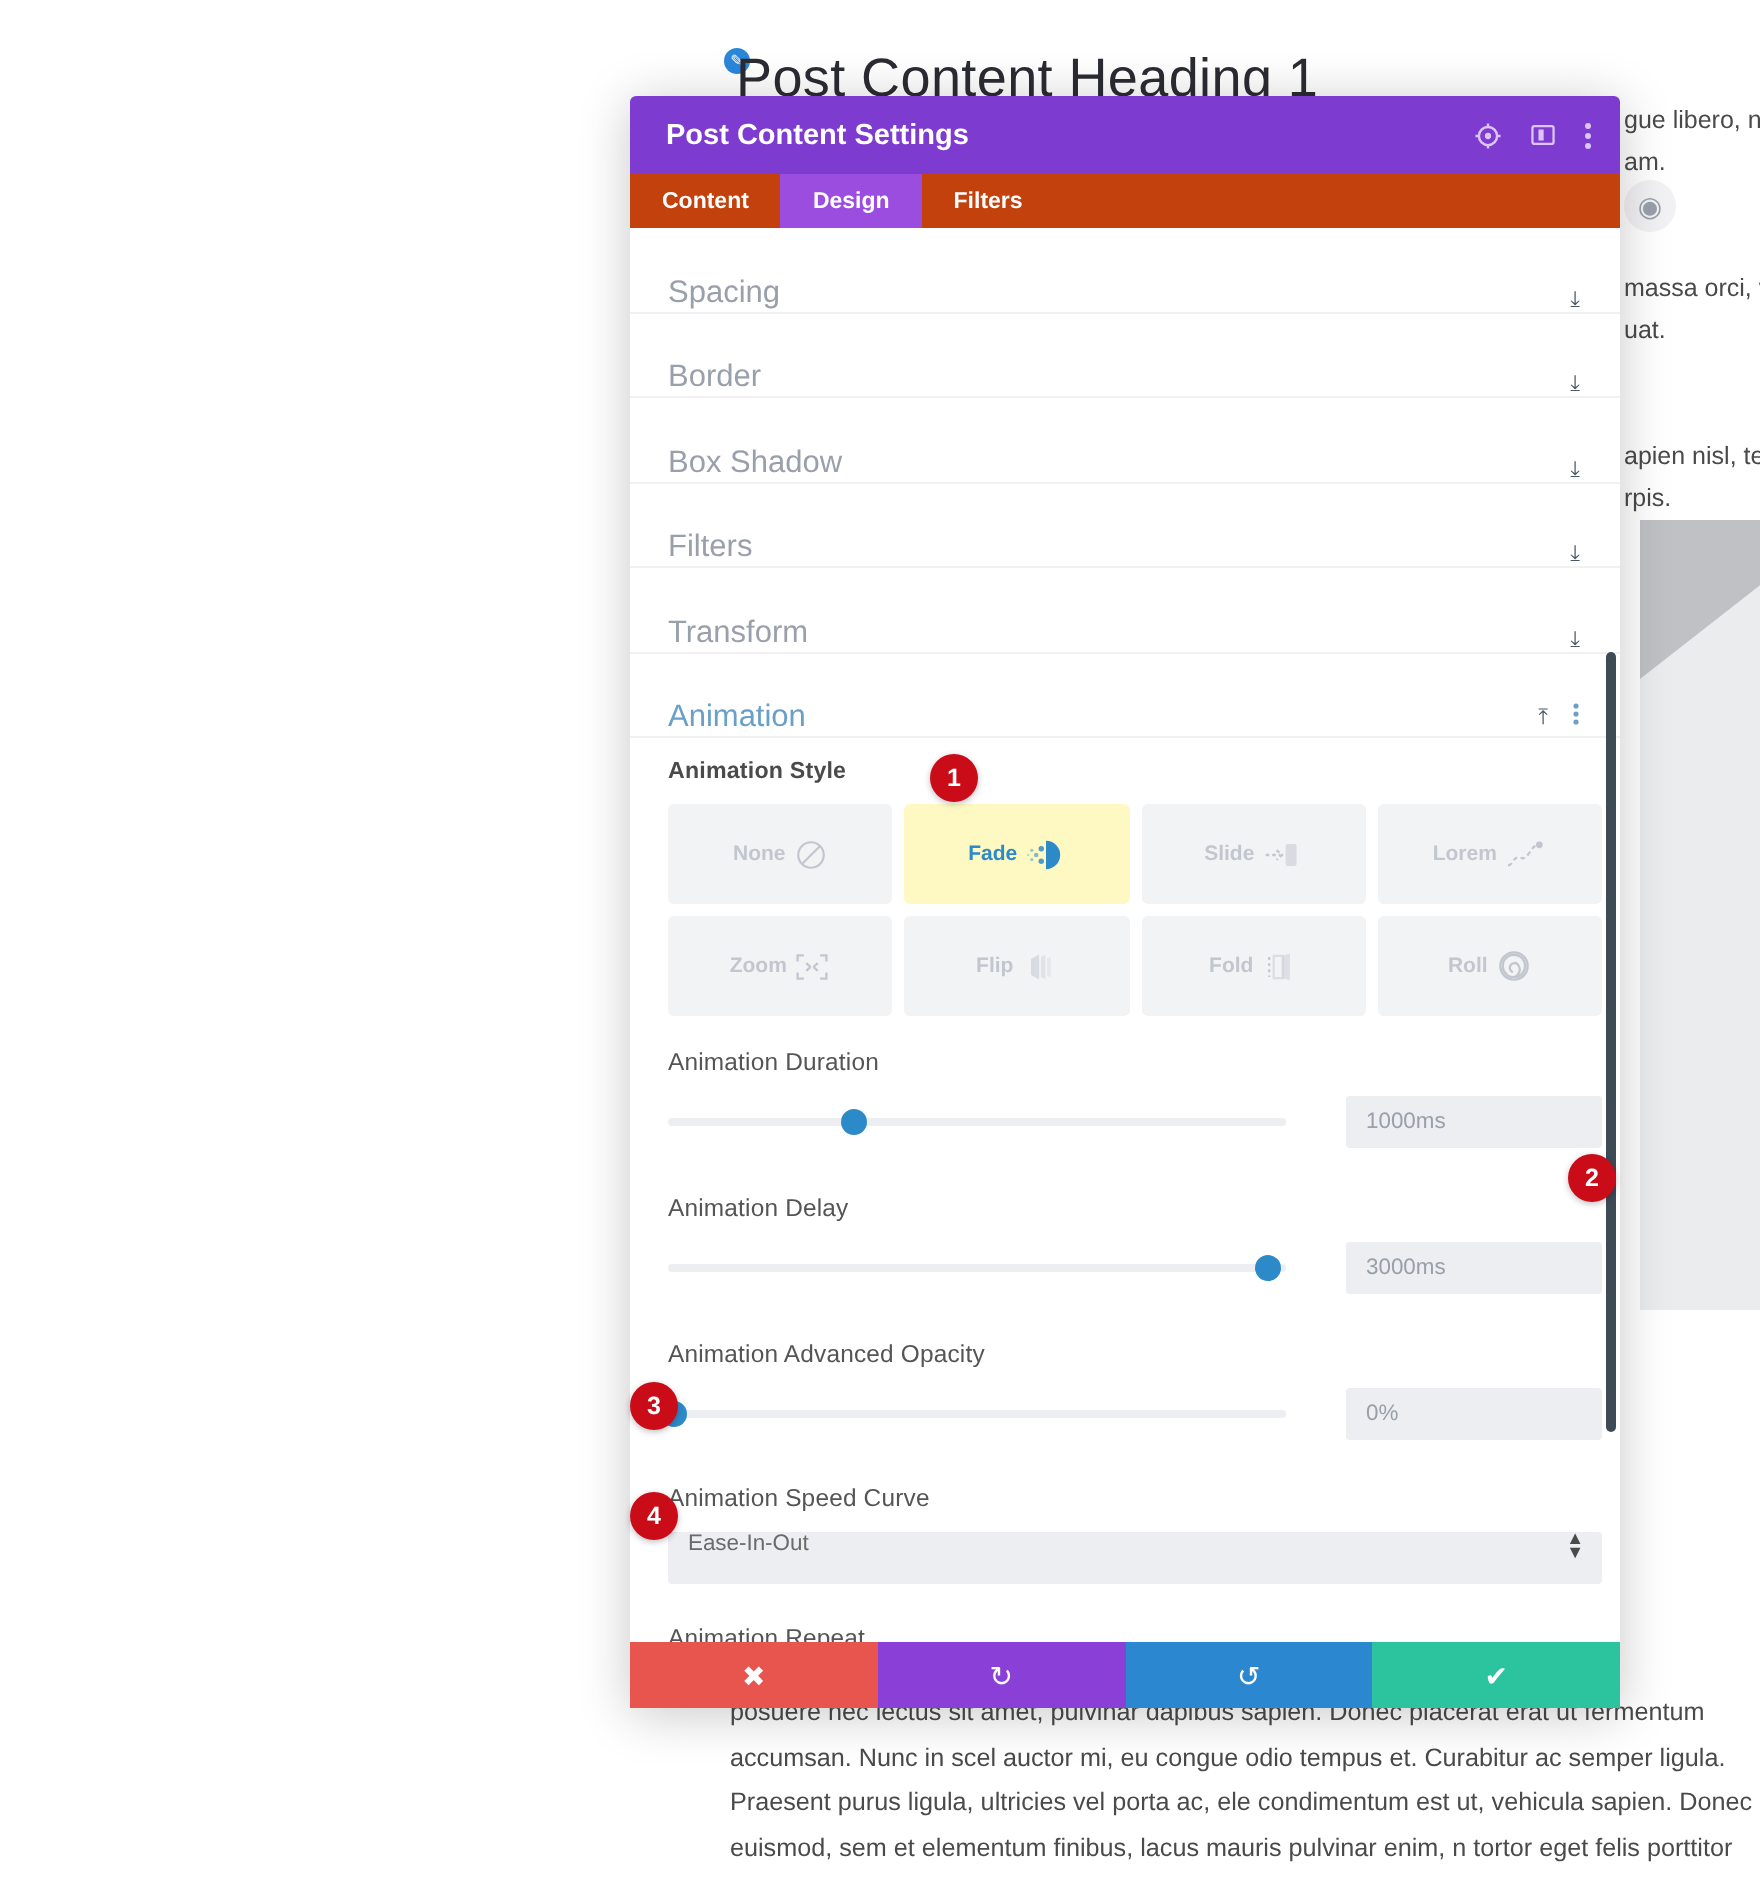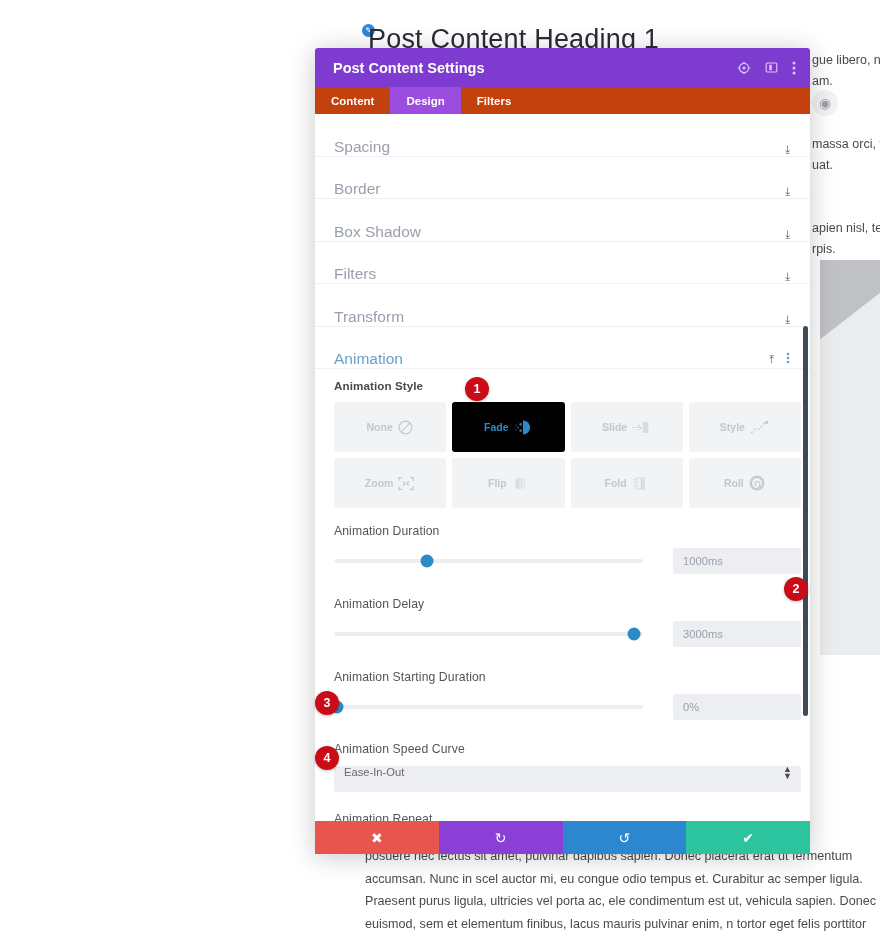--- a/index.html
+++ b/index.html
@@ -98,21 +98,21 @@
     display: grid; grid-template-columns: repeat(4, 1fr);
     gap: 6px; margin-bottom: 16px;
   }
   .style-cell {
     background: #f2f3f5; border-radius: 3px; height: 50px;
     display: flex; flex-direction: row; align-items: center;
     justify-content: center; gap: 4px;
   }
   .style-cell .nm { font-size: 10.5px; color: #c2c7cf; font-weight: bold; }
   .style-cell .ic { color: #c2c7cf; height: 20px; display: flex; align-items: center; }
-  .style-cell.sel { background: #000000; }
+  .style-cell.sel { background: #fef9c3; }
   .style-cell.sel .nm { color: #2d8ac9; }
   .style-cell.sel .ic { color: #2d8ac9; }
 
   .slider-row { display: flex; align-items: center; margin-bottom: 4px; }
   .track {
     flex: 1; height: 4px; background: #eceef1; border-radius: 2px;
     position: relative; margin-right: 30px;
   }
   .knob {
     position: absolute; top: 50%; width: 13px; height: 13px;
@@ -283,21 +283,21 @@
           <div class="style-cell">
             <span class="nm">Slide</span>
             <span class="ic">
               <svg width="20" height="17" viewBox="0 0 22 18" fill="none" stroke="currentColor" stroke-width="1.3">
                 <rect x="13" y="3" width="6" height="12" rx="1" fill="currentColor" stroke="none" opacity=".55"></rect>
                 <path d="M2 9h8M8 6.3 11 9l-3 2.7" stroke-dasharray="2 1.6"></path>
               </svg>
             </span>
           </div>
           <div class="style-cell">
-            <span class="nm">Style</span>
+            <span class="nm">Lorem</span>
             <span class="ic">
               <svg width="21" height="17" viewBox="0 0 22 18" fill="none" stroke="currentColor" stroke-width="1.2">
                 <path d="M2 14.5c2.6 0 2.6-4.2 5.2-4.2S9.8 12 12.4 9 15 3.8 18.5 3.8" stroke-dasharray="2.4 1.8"></path>
                 <circle cx="18.6" cy="3.6" r="1.8" fill="currentColor" stroke="none"></circle>
               </svg>
             </span>
           </div>
           <div class="style-cell">
             <span class="nm">Zoom</span>
             <span class="ic">
@@ -356,21 +356,21 @@
             <div class="track">
               <div class="knob" style="left:97%"></div>
             </div>
             <div class="val-box">3000ms</div>
           </div>
         </div>
 
         <div style="height:19px"></div>
 
         <div>
-          <div class="field-label light">Animation Starting Duration</div>
+          <div class="field-label light">Animation Advanced Opacity</div>
           <div class="slider-row">
             <div class="track">
               <div class="knob" style="left:1%"></div>
             </div>
             <div class="val-box">0%</div>
           </div>
         </div>
 
         <div style="height:18px"></div>
 

